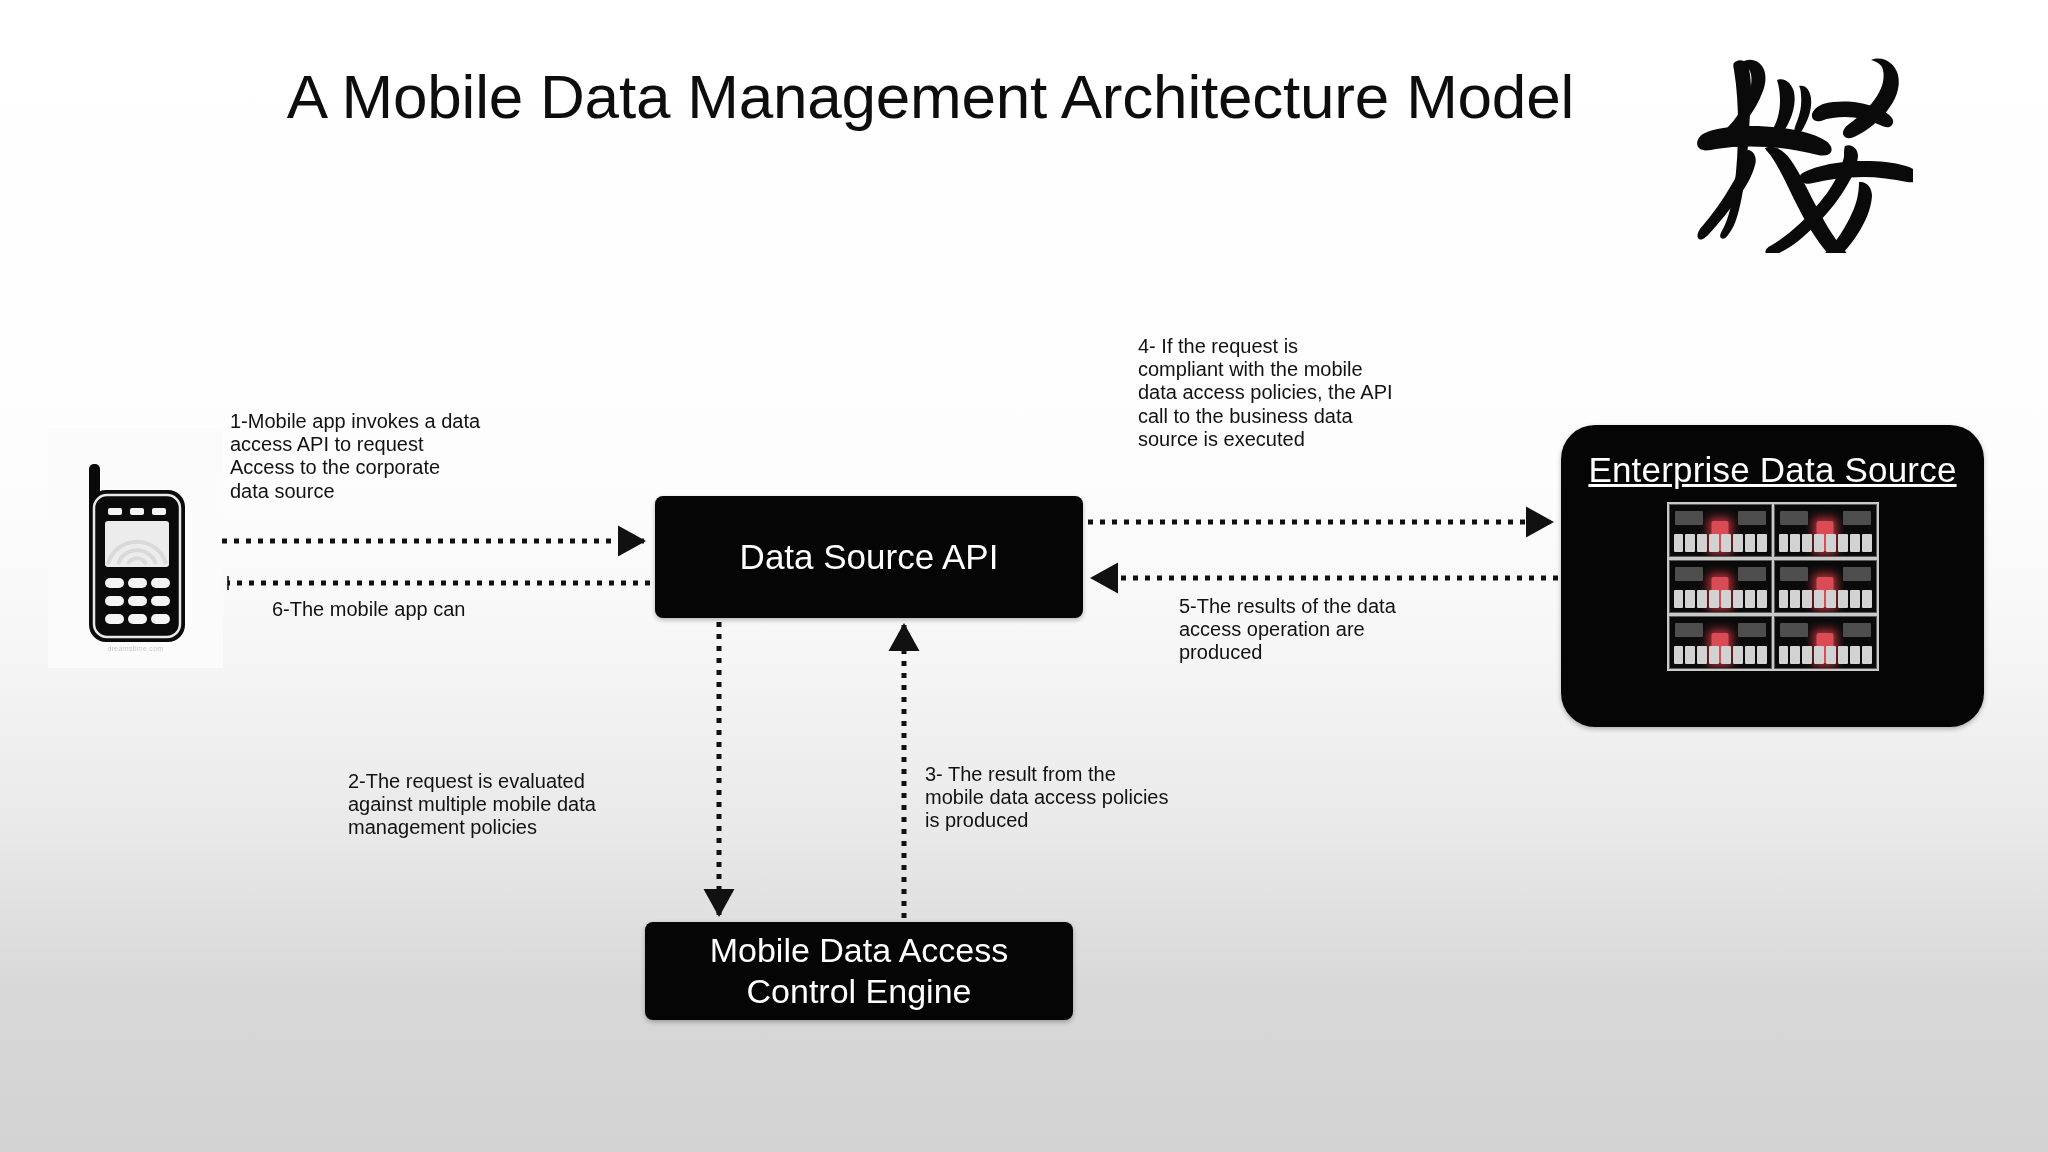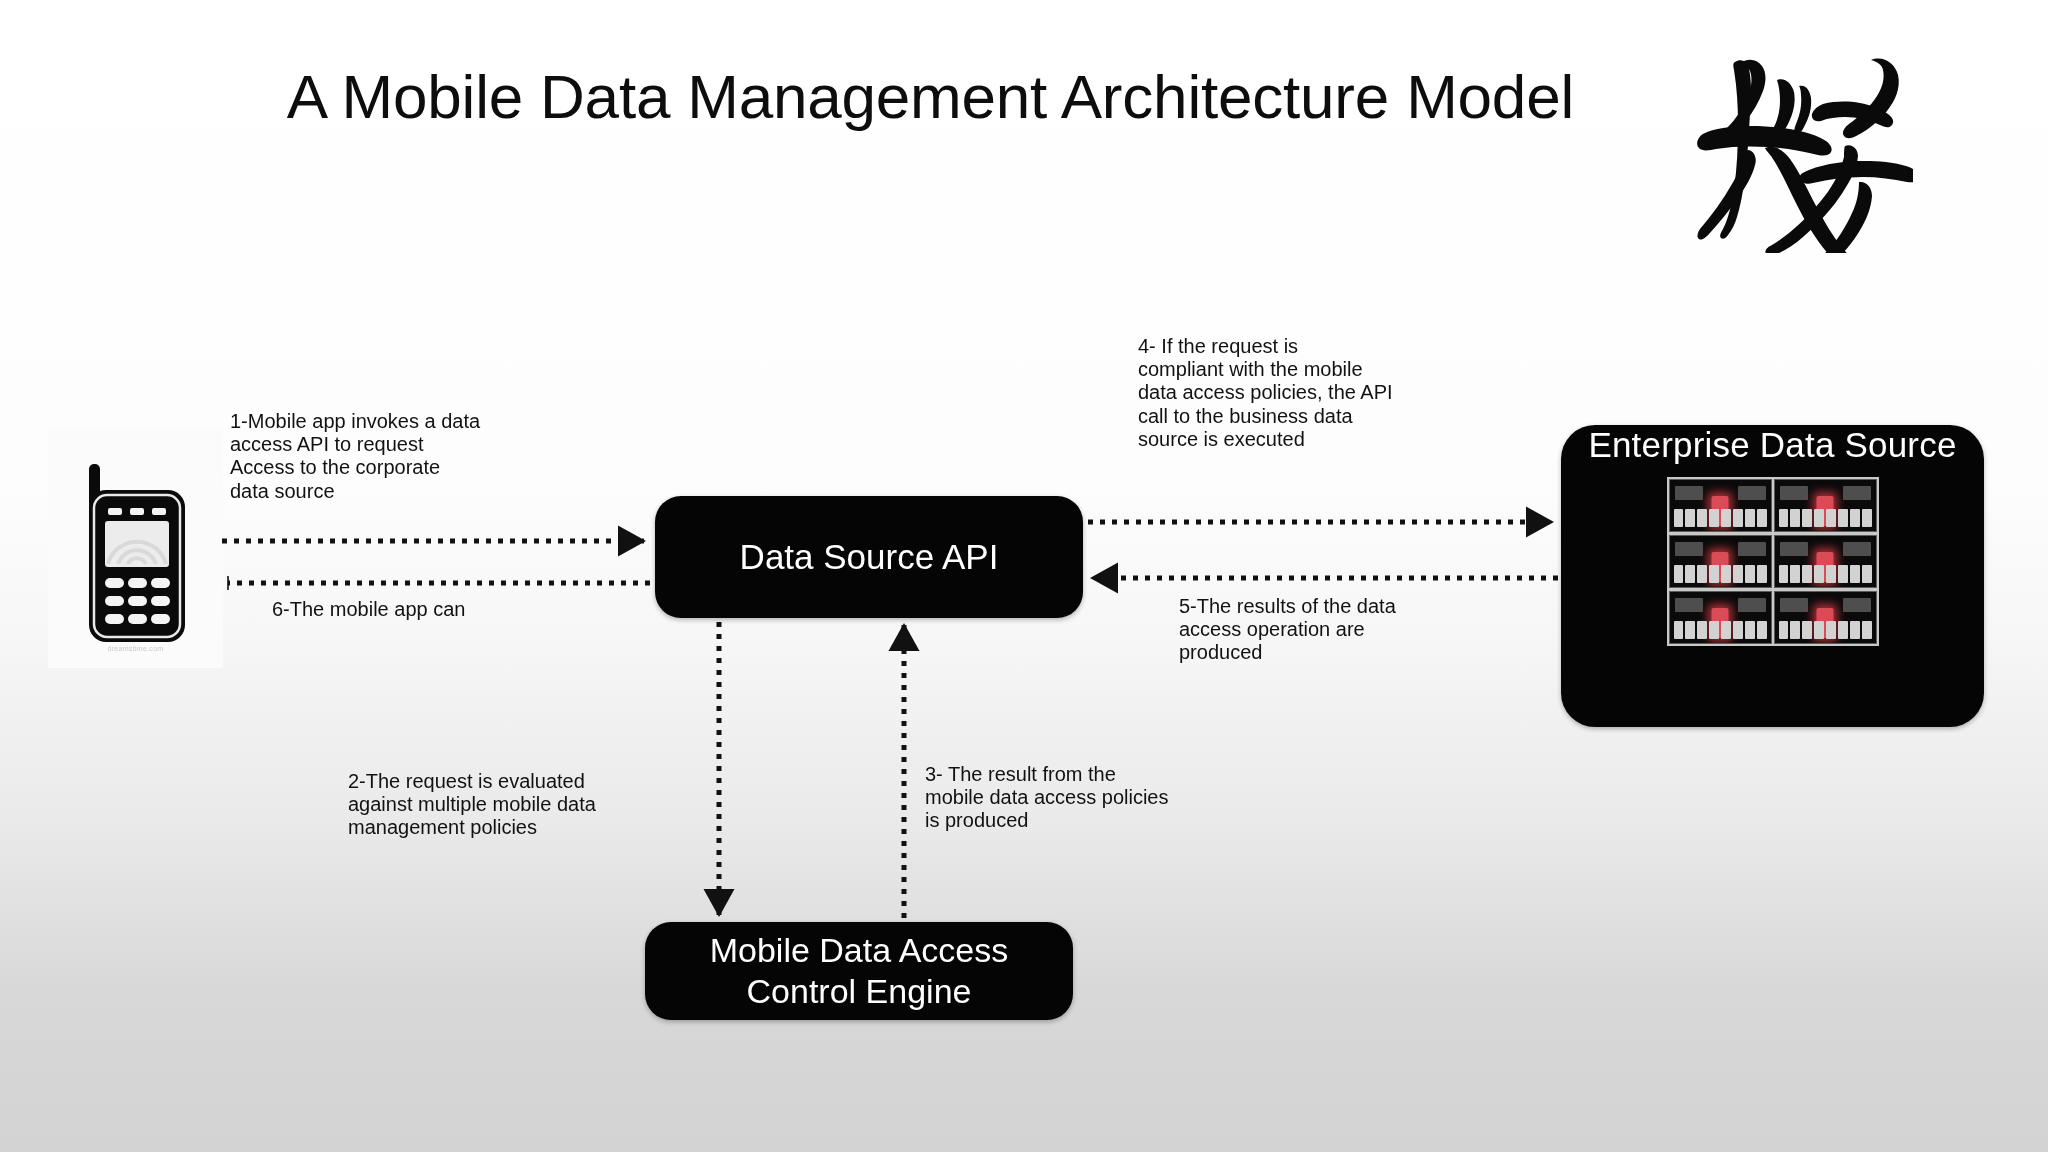--- a/index.html
+++ b/index.html
@@ -29,21 +29,21 @@
     position:absolute;
     left:1673px; top:28px;
     width:240px; height:225px;
   }
   #logo svg { display:block; width:100%; height:100%; }
 
   
   .node {
     position:absolute;
     background:#050505;
-    border-radius:26px;
+    border-radius:8px;
     color:#ffffff;
     display:flex;
     flex-direction:column;
     align-items:center;
     justify-content:center;
     text-align:center;
     box-shadow:0 2px 5px rgba(0,0,0,0.28);
   }
   .node .line { display:block; white-space:pre; }
 
@@ -60,21 +60,23 @@
     width:428px; height:98px;
     font-size:34px;
     line-height:1.2;
     font-weight:400;
   }
 
   #node-eds {
     left:1561px; top:425px;
     width:423px; height:302px;
     justify-content:flex-start;
+    padding-top:25px;
     border-radius:34px;
+    text-decoration:underline;
   }
   #node-eds .eds-title {
     font-size:35px;
     font-weight:400;
     letter-spacing:0.2px;
   }
 
   
   #server-stack {
     margin-top:12px;

